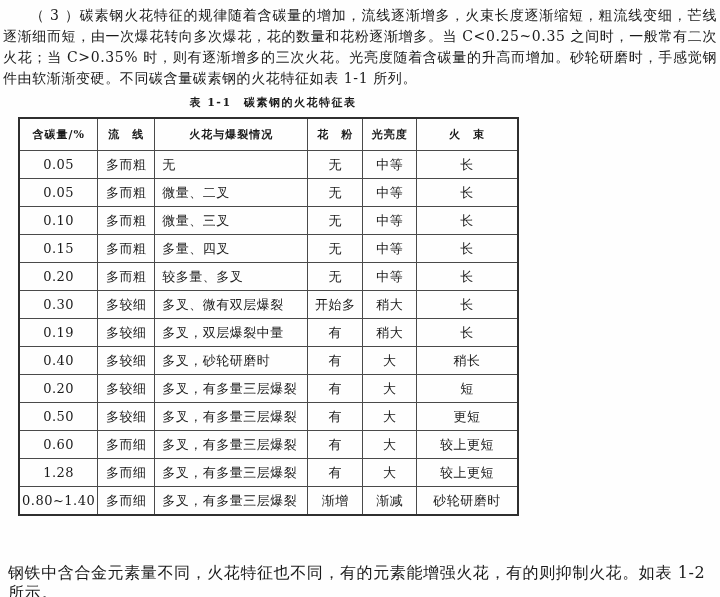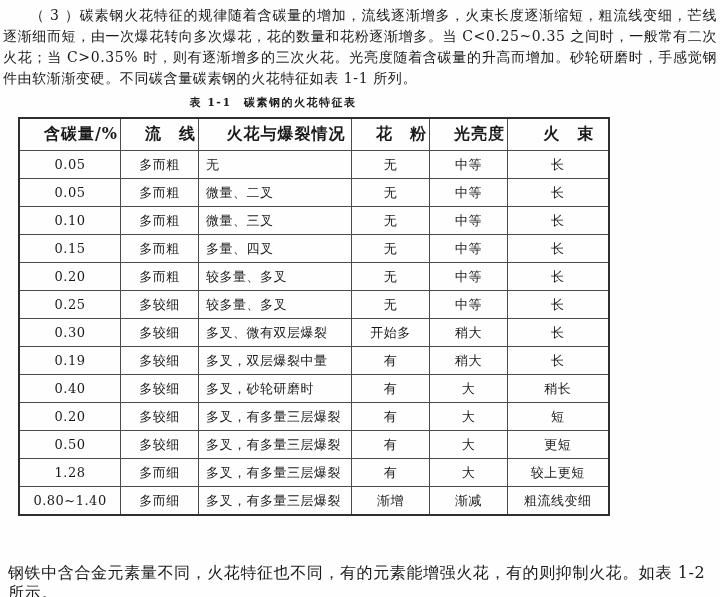--- a/index.html
+++ b/index.html
@@ -46,24 +46,23 @@
     text-align: center;
     vertical-align: middle;
     padding: 0 2px;
     height: 27px;
     white-space: nowrap;
     overflow: hidden;
     letter-spacing: 0.5px;
   }
   table.spark thead th {
     height: 31px;
-    font-size: 16px;
+    font-size: 11px;
     font-weight: bold;
     letter-spacing: 1px;
-    padding-left: 24px;
   }
   table.spark td.col-desc { text-align: left; padding-left: 7px; }
 
   .para-bottom {
     position: absolute;
     left: 8px; top: 563px; width: 708px;
     font-size: 16px; line-height: 20px;
     letter-spacing: 0.6px;
     margin: 0;
   }
@@ -131,28 +130,20 @@
         </tr>
         <tr>
           <td>0.20</td>
           <td>多而粗</td>
           <td class="col-desc">较多量、多叉</td>
           <td>无</td>
           <td>中等</td>
           <td>长</td>
         </tr>
         <tr>
-          <td>0.25</td>
-          <td>多较细</td>
-          <td class="col-desc">较多量、多叉</td>
-          <td>无</td>
-          <td>中等</td>
-          <td>长</td>
-        </tr>
-        <tr>
           <td>0.30</td>
           <td>多较细</td>
           <td class="col-desc">多叉、微有双层爆裂</td>
           <td>开始多</td>
           <td>稍大</td>
           <td>长</td>
         </tr>
         <tr>
           <td>0.19</td>
           <td>多较细</td>
@@ -179,33 +170,41 @@
         </tr>
         <tr>
           <td>0.50</td>
           <td>多较细</td>
           <td class="col-desc">多叉，有多量三层爆裂</td>
           <td>有</td>
           <td>大</td>
           <td>更短</td>
         </tr>
         <tr>
+          <td>0.60</td>
+          <td>多而细</td>
+          <td class="col-desc">多叉，有多量三层爆裂</td>
+          <td>有</td>
+          <td>大</td>
+          <td>较上更短</td>
+        </tr>
+        <tr>
           <td>1.28</td>
           <td>多而细</td>
           <td class="col-desc">多叉，有多量三层爆裂</td>
           <td>有</td>
           <td>大</td>
           <td>较上更短</td>
         </tr>
         <tr>
           <td>0.80~1.40</td>
           <td>多而细</td>
           <td class="col-desc">多叉，有多量三层爆裂</td>
           <td>渐增</td>
           <td>渐减</td>
-          <td>粗流线变细</td>
+          <td>砂轮研磨时</td>
         </tr>
       </tbody>
   </table>
 
   <p class="para-bottom">钢铁中含合金元素量不同，火花特征也不同，有的元素能增强火花，有的则抑制火花。如表 1-2所示。</p>
 
 </div>
 
 </body></html>

